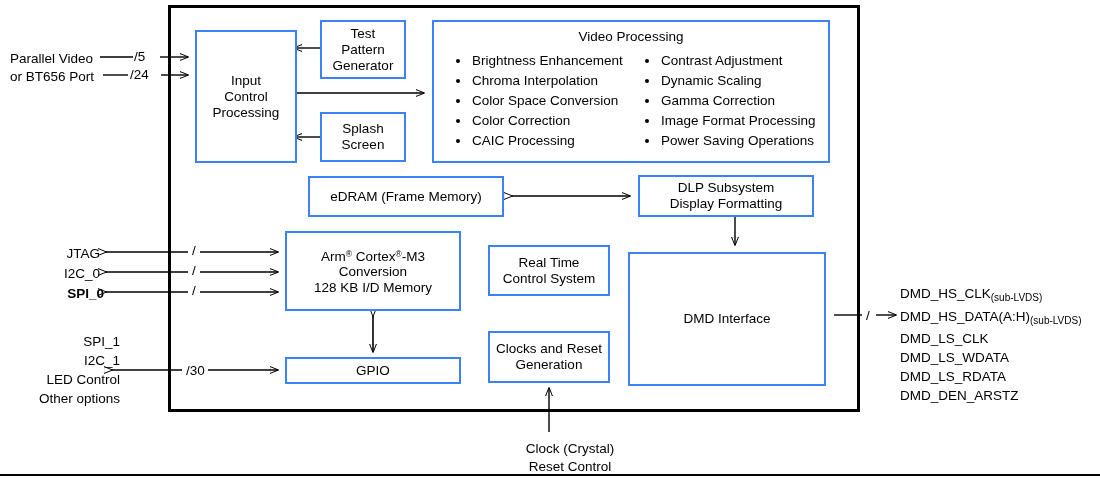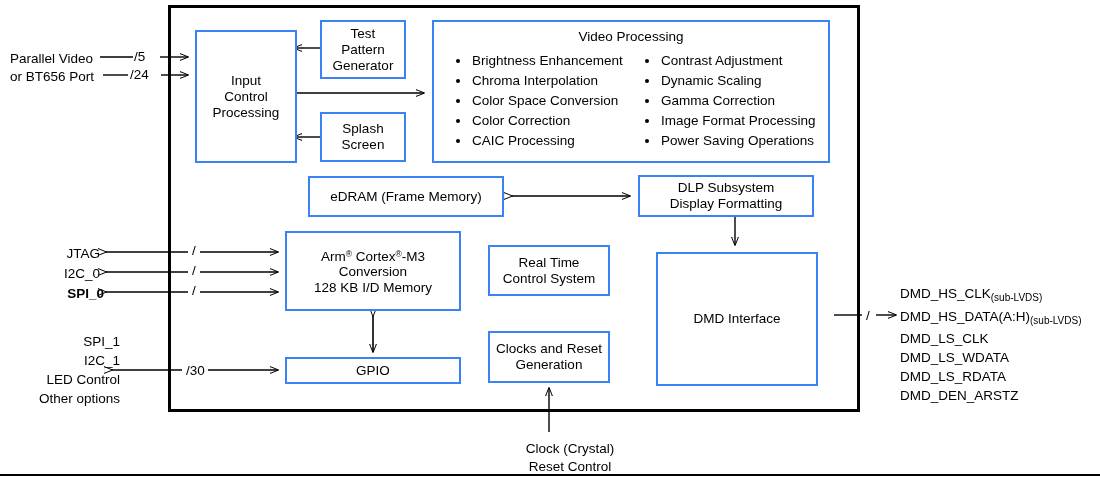--- a/index.html
+++ b/index.html
@@ -44,21 +44,21 @@
   
   #input-control{left:195px;top:30px;width:102px;height:133px;}
   #test-pattern{left:320px;top:20px;width:86px;height:59px;}
   #splash-screen{left:320px;top:112px;width:86px;height:50px;}
   #video-processing{left:432px;top:20px;width:398px;height:143px;
       display:block;text-align:left;}
   #edram{left:308px;top:176px;width:196px;height:41px;}
   #dlp-subsystem{left:638px;top:175px;width:176px;height:42px;}
   #arm-cortex{left:285px;top:231px;width:176px;height:80px;}
   #realtime{left:488px;top:245px;width:122px;height:51px;}
-  #dmd-interface{left:656px;top:252px;width:162px;height:134px;}
+  #dmd-interface{left:628px;top:252px;width:198px;height:134px;}
   #gpio{left:285px;top:357px;width:176px;height:27px;}
   #clocks-reset{left:488px;top:331px;width:122px;height:52px;}
 
   
   #video-processing .vp-title{
     text-align:center;font-size:13.5px;margin:7px 0 6px 0;
   }
   .vp-cols{display:flex;padding-left:16px;}
   .vp-col{width:195px;}
   .vp-item{

